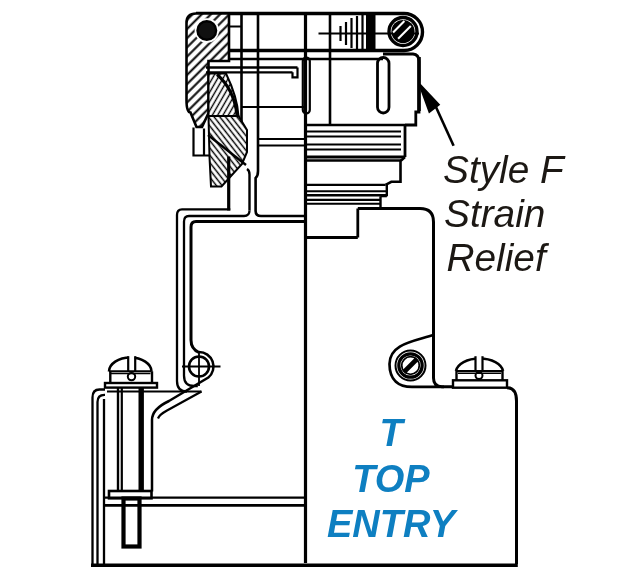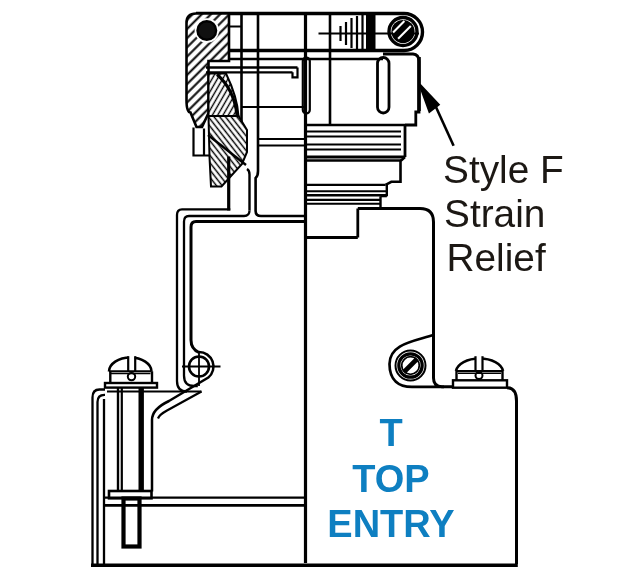--- a/index.html
+++ b/index.html
@@ -1,16 +1,16 @@
 <!DOCTYPE html>
 <html><head>
 <meta charset="utf-8">
 <style>
 html,body{margin:0;padding:0;background:#fff;}
-#wrap{position:relative;width:643px;height:577px;overflow:hidden;background:#fff;}
+#wrap{position:relative;width:643px;height:577px;overflow:hidden;background:#fff;font-style:italic;}
 svg{position:absolute;left:0;top:0;}
 .bt{font-family:"Liberation Sans",sans-serif;font-weight:bold;font-size:38px;fill:#0e7fc1;}
 .kt{font-family:"Liberation Sans",sans-serif;font-size:38.8px;fill:#1c1814;}
 </style>
 </head>
 <body>
 <div id="wrap">
 <svg width="643" height="577" viewBox="0 0 643 577">
 <defs>
 <pattern id="hA" patternUnits="userSpaceOnUse" width="6.5" height="6.5" patternTransform="rotate(45)">

